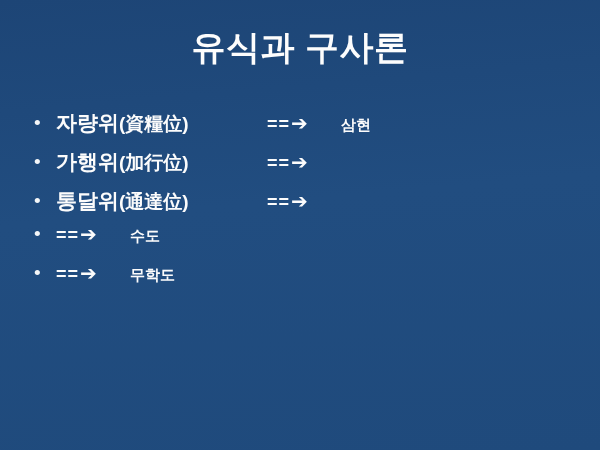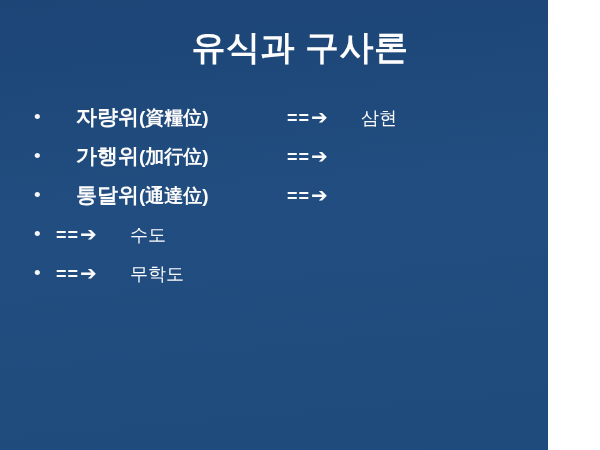--- a/index.html
+++ b/index.html
@@ -8,21 +8,21 @@
   }
   body {
     width: 600px;
     height: 450px;
     overflow: hidden;
     font-family: "Liberation Sans", "DejaVu Sans", sans-serif;
   }
 
   #slide {
     position: relative;
-    width: 548px;
+    width: 600px;
     height: 450px;
     background: #204a7c;
     background-image: linear-gradient(175deg, #1d4576 0%, #214d80 45%, #1f4a7c 100%);
     overflow: hidden;
   }
 
   
   #title-area {
     position: absolute;
     left: 0;
@@ -62,22 +62,21 @@
     text-align: left;
     position: relative;
     top: -1px;
   }
   .term-cell {
     flex: 0 0 211px;
     width: 211px;
     color: #fcfcfc;
     font-size: 21px;
     font-weight: bold;
-    line-height: 30px;
-    margin-left: 20px;
+    line-height: 42px;
   }
   .term-hanja {
     font-size: 19px;
     font-weight: bold;
   }
   .arrow-cell {
     flex: 0 0 74px;
     width: 74px;
     color: #fcfcfc;
     font-size: 19px;
@@ -90,22 +89,22 @@
     font-weight: bold;
   }
   .arrow-glyph {
     font-size: 20px;
     font-weight: bold;
     padding-left: 1px;
   }
   .result-cell {
     flex: 1 1 auto;
     color: #fcfcfc;
-    font-size: 18px;
-    font-weight: normal;
+    font-size: 15px;
+    font-weight: bold;
     line-height: 30px;
   }
 </style>
 </head>
 <body>
 
 <div id="slide">
 
   <div id="title-area">
     <span id="slide-title">유식과 구사론</span>

